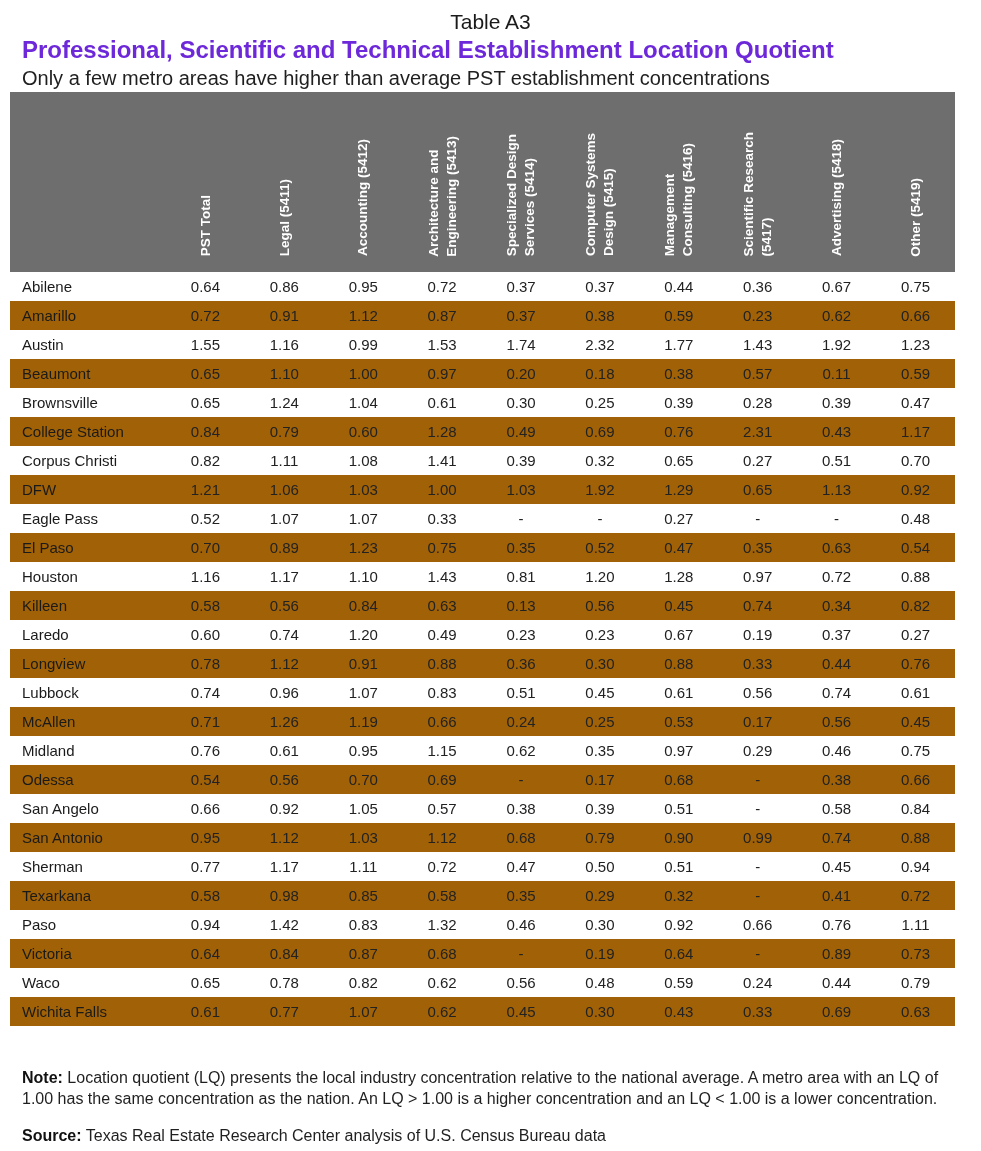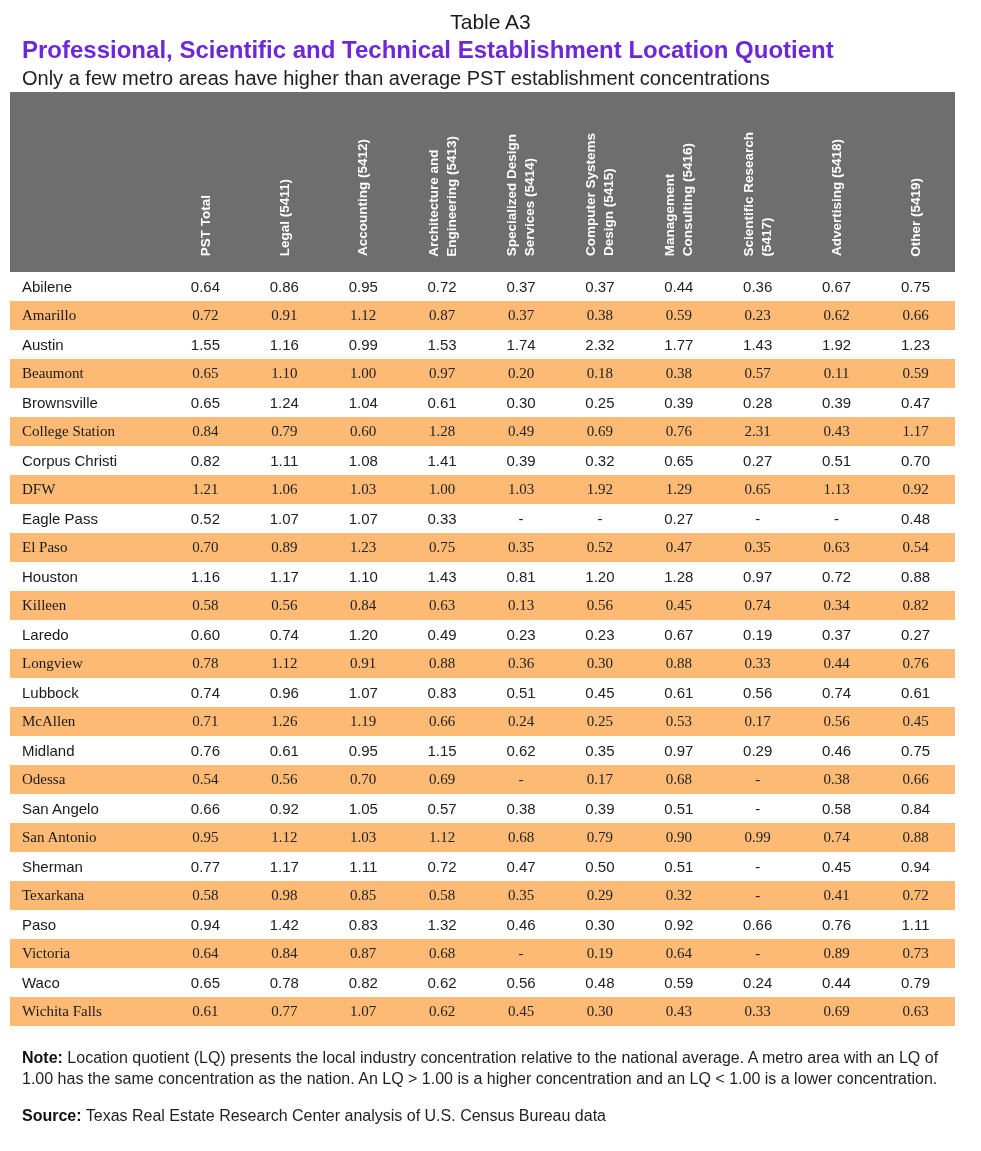--- a/index.html
+++ b/index.html
@@ -61,30 +61,31 @@
     font-size: 15px;
     color: #222222;
     text-align: center;
     vertical-align: middle;
   }
   table.lq tbody td.metro-name {
     text-align: left;
     padding-left: 12px;
     color: #1a1a1a;
   }
-  table.lq tbody tr.alt { background: #fdba74; font-family: Liberation Serif, serif; }
+  table.lq tbody tr.alt { background: #a16207; }
   .footer {
     padding: 21px 22px 0 22px;
   }
   .note {
     font-size: 16px;
     line-height: 1.32;
     color: #1f1f1f;
     width: 935px;
     margin-bottom: 17px;
+    margin-top: 20px;
   }
   .note b, .source b { font-weight: 700; color: #111111; }
   .source {
     font-size: 16px;
     color: #1f1f1f;
   }
 </style>
 </head>
 <body>
 

